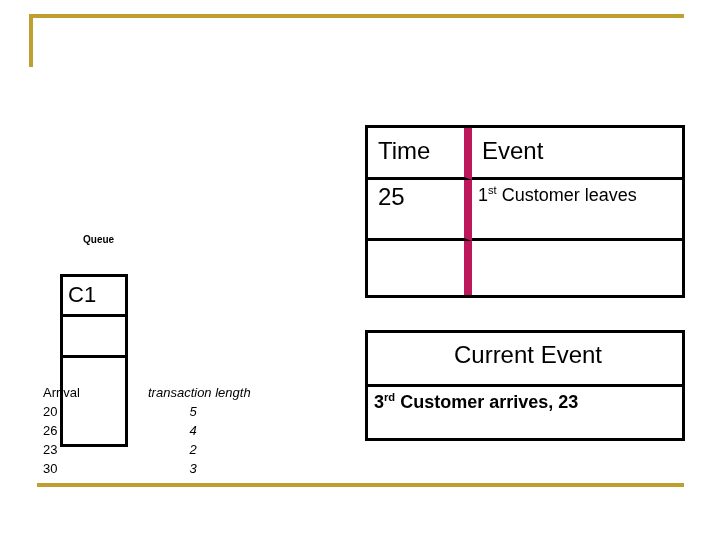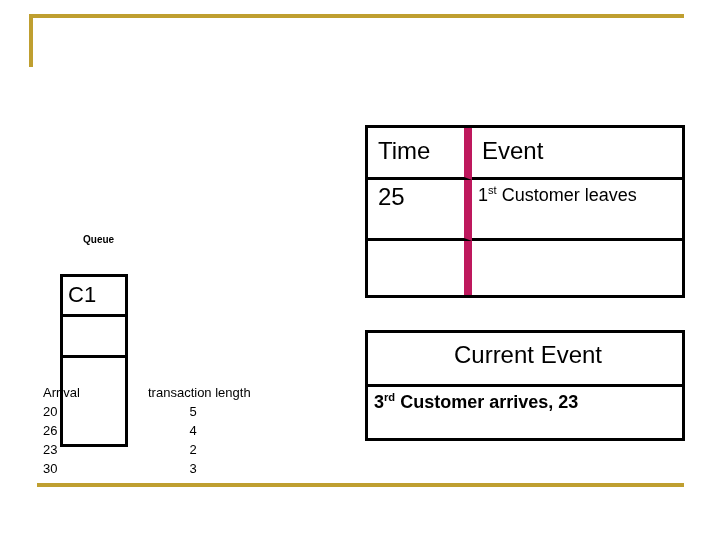--- a/index.html
+++ b/index.html
@@ -30,21 +30,21 @@
   
   .queue-label { position: absolute; left: 83px; top: 234px; font-size: 10px; font-weight: bold; }
   .qbox { position: absolute; left: 60px; top: 274px; width: 68px; height: 173px;
           border: 3px solid #000; display: grid; grid-template-rows: 40px 41px 40px 1fr;
           background: #fff; }
   .qcell { font-size: 22px; line-height: 26px; padding: 5px 0 0 5px; overflow: hidden; }
 
   
   .list { position: absolute; font-size: 13px; line-height: 19px; }
   .arrival-list { left: 43px; top: 383px; }
-  .trans-list { left: 148px; top: 383px; }
+  .trans-list { left: 148px; top: 383px; font-style: italic; }
   .tvals { width: 90px; text-align: center; }
 
   
   .cebox { position: absolute; left: 365px; top: 330px; width: 320px; height: 111px;
            border: 3px solid #000; display: grid; grid-template-rows: 54px 1fr; background: #fff; }
   .ce-title { font-size: 24px; line-height: 28px; padding: 8px 0 0 6px; border-bottom: 3px solid #000; text-align: center; }
   .ce-detail { font-size: 18px; line-height: 22px; font-weight: bold; padding: 4px 0 0 6px; }
 </style>
 </head>
 <body>

